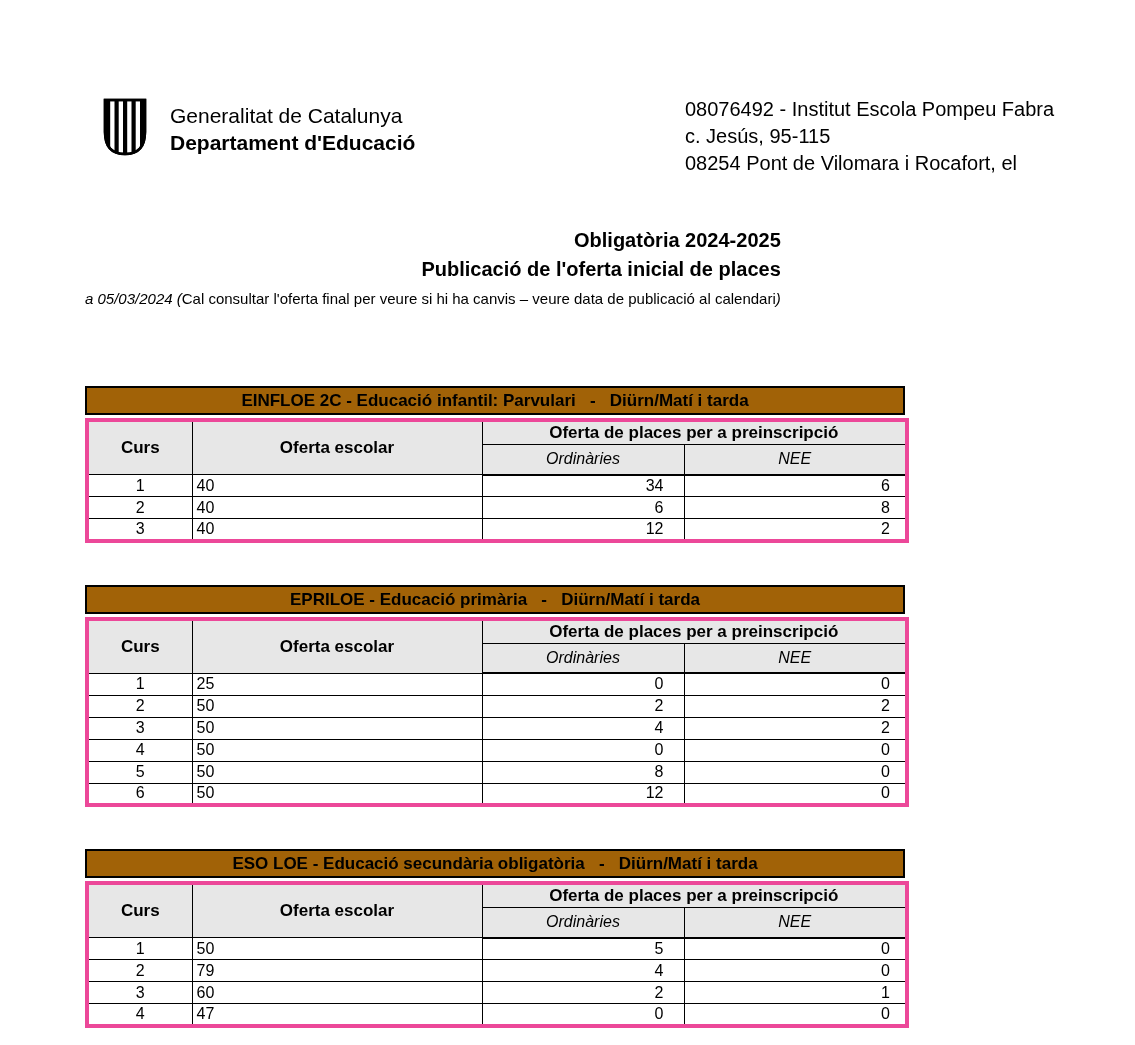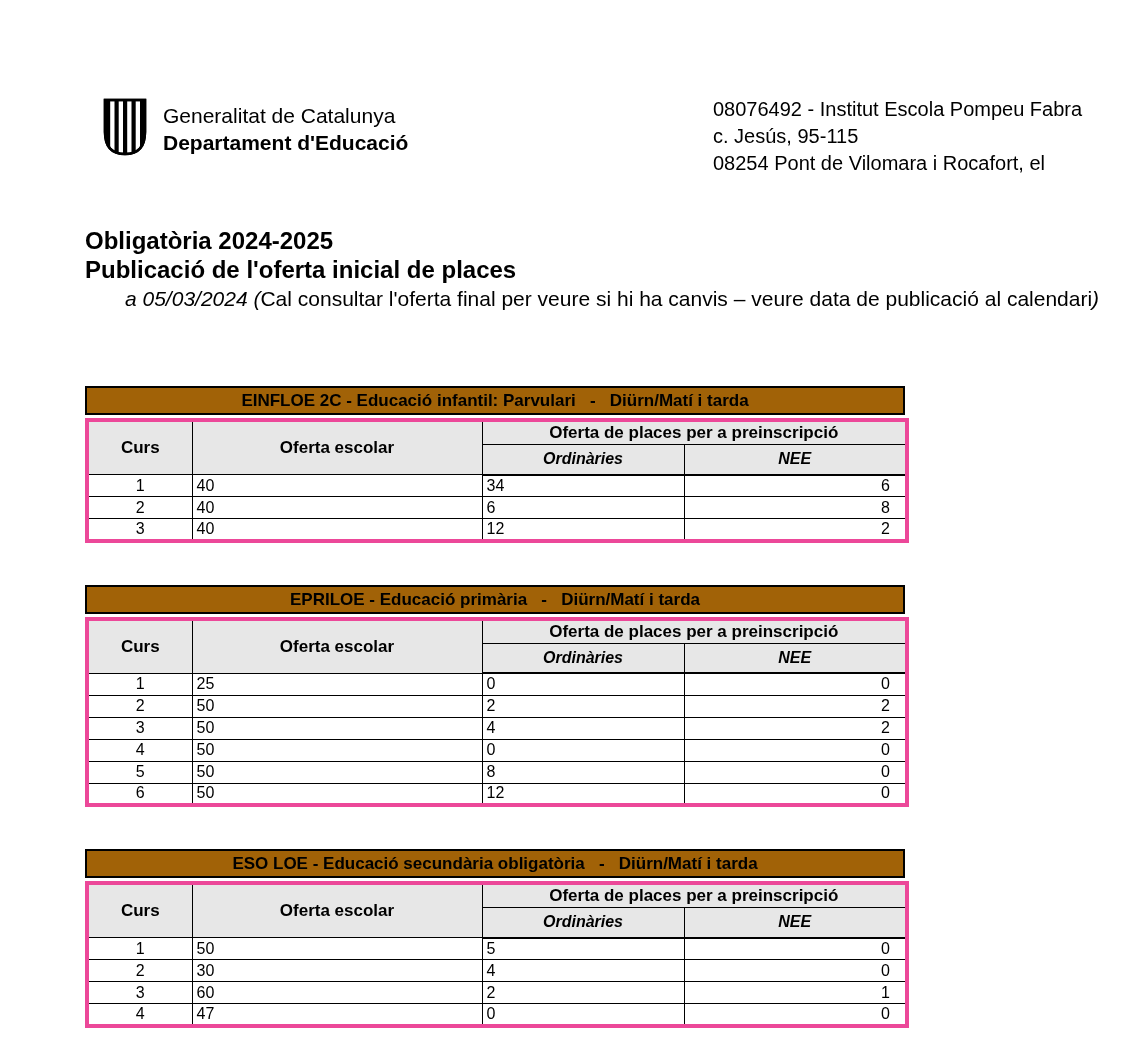--- a/index.html
+++ b/index.html
@@ -8,30 +8,30 @@
     position:relative;
     width:1135px;
     height:1045px;
     background:#ffffff;
     font-family:"Liberation Sans", sans-serif;
     color:#000;
     overflow:hidden;
   }
 
   
-  .logo-block { position:absolute; left:100px; top:98px; display:flex; align-items:center; gap:13px; }
+  .logo-block { position:absolute; left:100px; top:98px; display:flex; align-items:center; gap:20px; }
   .org-names { padding-top:4px; }
   .org-name  { font-size:21px; line-height:26px; }
   .dept-name { font-size:21px; line-height:27px; font-weight:bold; }
-  .school-block { position:absolute; left:685px; top:96px; font-size:20px; line-height:27px;margin-left:28px; }
+  .school-block { position:absolute; left:685px; top:96px; font-size:20px; line-height:27px; }
 
   
   .titles { position:absolute; left:85px; top:226px; }
-  .title-main { font-size:24px; font-weight:bold; line-height:29px; }
-  .date-note { font-size:21px; line-height:23px; margin-top:3px;margin-left:40px; }
+  .title-main { font-size:20px; font-weight:bold; line-height:29px;text-align:right; }
+  .date-note { font-size:15px; line-height:23px; margin-top:3px; }
   .italic { font-style:italic; }
 
   
   .tables { position:absolute; left:85px; top:386px; width:820px; }
   .table-block { width:820px; margin-bottom:42px; }
   .table-title {
     border:2px solid #000;
     background:#a16207;
     text-align:center;
     font-weight:bold;
@@ -46,26 +46,26 @@
     border-collapse:collapse;
     border:4px solid #ec4899;
   }
   col.w-curs  { width:105px; }
   col.w-oferta{ width:290px; }
   col.w-ord   { width:202px; }
   col.w-nee   { width:223px; }
   .offer-table th, .offer-table td { border:1px solid #000; overflow:hidden; }
   .offer-table thead th { background:#e7e7e7; text-align:center; vertical-align:middle; }
   .th-main { font-size:17px; font-weight:bold; height:22px; padding:1px 4px; }
-  .th-sub  { font-size:16px; font-weight:bold; font-style:italic; height:30px; padding:0 4px; }
+  .th-sub  { font-size:16px; font-weight:normal; font-style:italic; height:30px; padding:0 4px; }
   thead tr:last-child th { border-bottom:2px solid #000; }
   .offer-table td { font-size:16px; height:22px; padding:0 4px; background:#fff; }
   td.cell-curs       { text-align:center; }
   td.cell-oferta     { text-align:left; padding-right:10px; }
-  td.cell-ordinaries { padding-right:20px; }
+  td.cell-ordinaries { text-align:right; padding-right:20px; }
   td.cell-nee        { text-align:right; padding-right:15px; }
 </style>
 </head>
 <body>
 
 <div class="page">
 
   <div class="logo-block">
     <svg width="50" height="58" viewBox="0 0 48 58" aria-hidden="true">
       <defs>
@@ -229,21 +229,21 @@
         </thead>
         <tbody>
             <tr>
               <td class="cell-curs">1</td>
               <td class="cell-oferta">50</td>
               <td class="cell-ordinaries">5</td>
               <td class="cell-nee">0</td>
             </tr>
             <tr>
               <td class="cell-curs">2</td>
-              <td class="cell-oferta">30</td>
+              <td class="cell-oferta">79</td>
               <td class="cell-ordinaries">4</td>
               <td class="cell-nee">0</td>
             </tr>
             <tr>
               <td class="cell-curs">3</td>
               <td class="cell-oferta">60</td>
               <td class="cell-ordinaries">2</td>
               <td class="cell-nee">1</td>
             </tr>
             <tr>

